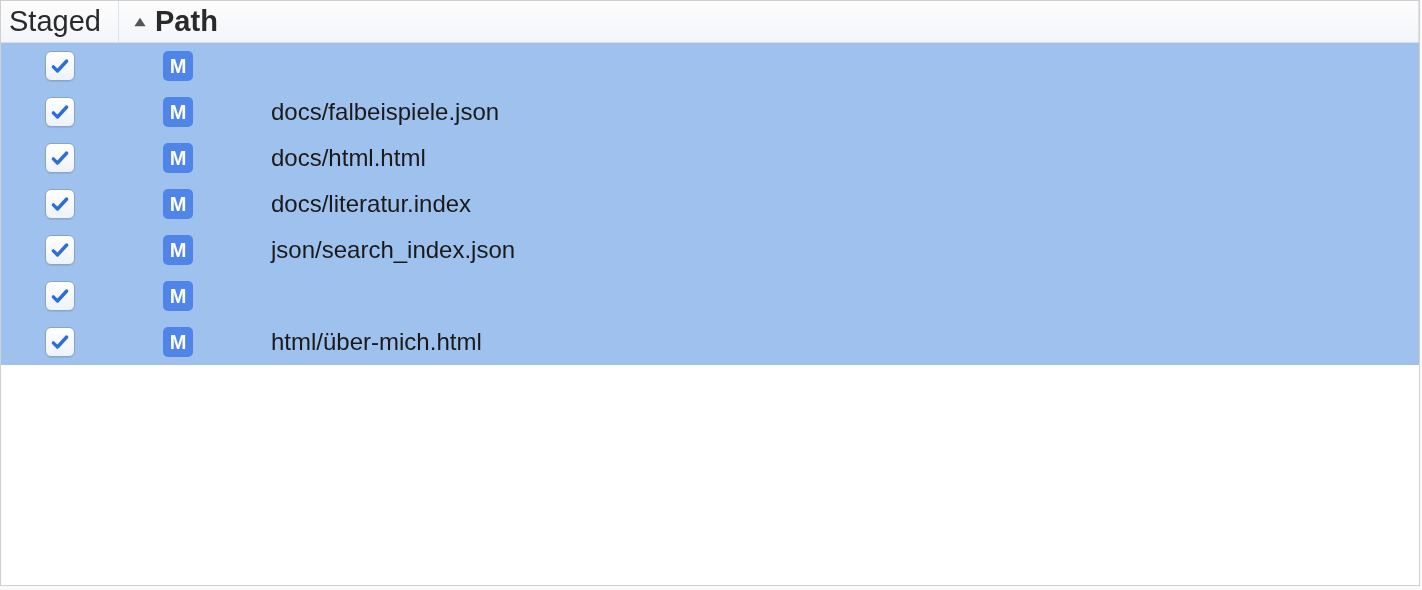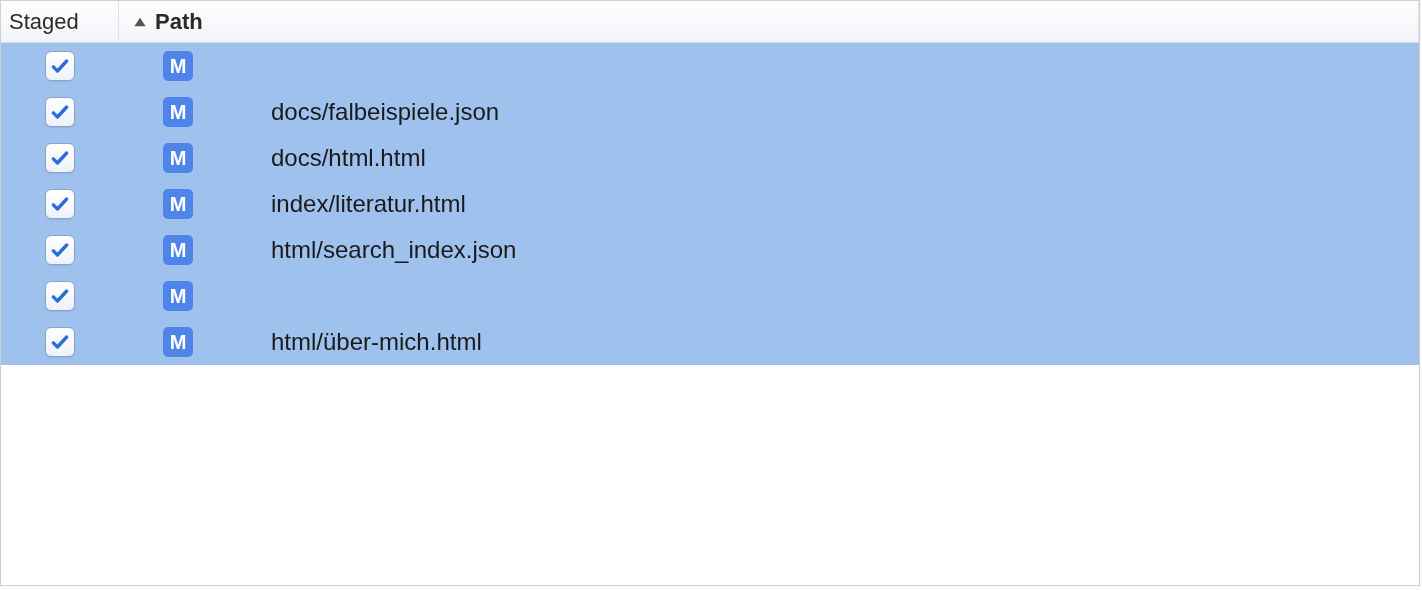--- a/index.html
+++ b/index.html
@@ -18,21 +18,21 @@
       height: 586px;
       margin: 0;
       overflow: hidden;
     }
     .header-row {
       display: flex;
       height: 42px;
       background: linear-gradient(#fdfdfd, #f3f5f9);
       border-bottom: 1px solid #d8dce4;
       color: #2a2a2a;
-      font-size: 22px;
+      font-size: 29px;
       align-items: center;
       user-select: none;
     }
     .header-cell {
       height: 100%;
       display: flex;
       align-items: center;
       padding: 0 8px;
       border-right: 1px solid #dde1ea;
       cursor: pointer;
@@ -158,36 +158,36 @@
           <div class="checkbox">
             <svg viewBox="0 0 24 24">
               <polyline points="4,13 9,18 20,6" fill="none" stroke="#2b6edb" stroke-width="4" stroke-linecap="round" stroke-linejoin="round"></polyline>
             </svg>
           </div>
         </div>
         <div class="cell status">
           <div class="status-badge">M</div>
         </div>
         <div class="cell path">
-          <span>index/literatur.html</span>
-        </div>
-      </div>
-      <div class="row">
-        <div class="cell staged">
-          <div class="checkbox">
-            <svg viewBox="0 0 24 24">
-              <polyline points="4,13 9,18 20,6" fill="none" stroke="#2b6edb" stroke-width="4" stroke-linecap="round" stroke-linejoin="round"></polyline>
-            </svg>
-          </div>
-        </div>
-        <div class="cell status">
-          <div class="status-badge">M</div>
-        </div>
-        <div class="cell path">
-          <span>html/search_index.json</span>
+          <span>docs/literatur.index</span>
+        </div>
+      </div>
+      <div class="row">
+        <div class="cell staged">
+          <div class="checkbox">
+            <svg viewBox="0 0 24 24">
+              <polyline points="4,13 9,18 20,6" fill="none" stroke="#2b6edb" stroke-width="4" stroke-linecap="round" stroke-linejoin="round"></polyline>
+            </svg>
+          </div>
+        </div>
+        <div class="cell status">
+          <div class="status-badge">M</div>
+        </div>
+        <div class="cell path">
+          <span>json/search_index.json</span>
         </div>
       </div>
       <div class="row">
         <div class="cell staged">
           <div class="checkbox">
             <svg viewBox="0 0 24 24">
               <polyline points="4,13 9,18 20,6" fill="none" stroke="#2b6edb" stroke-width="4" stroke-linecap="round" stroke-linejoin="round"></polyline>
             </svg>
           </div>
         </div>

